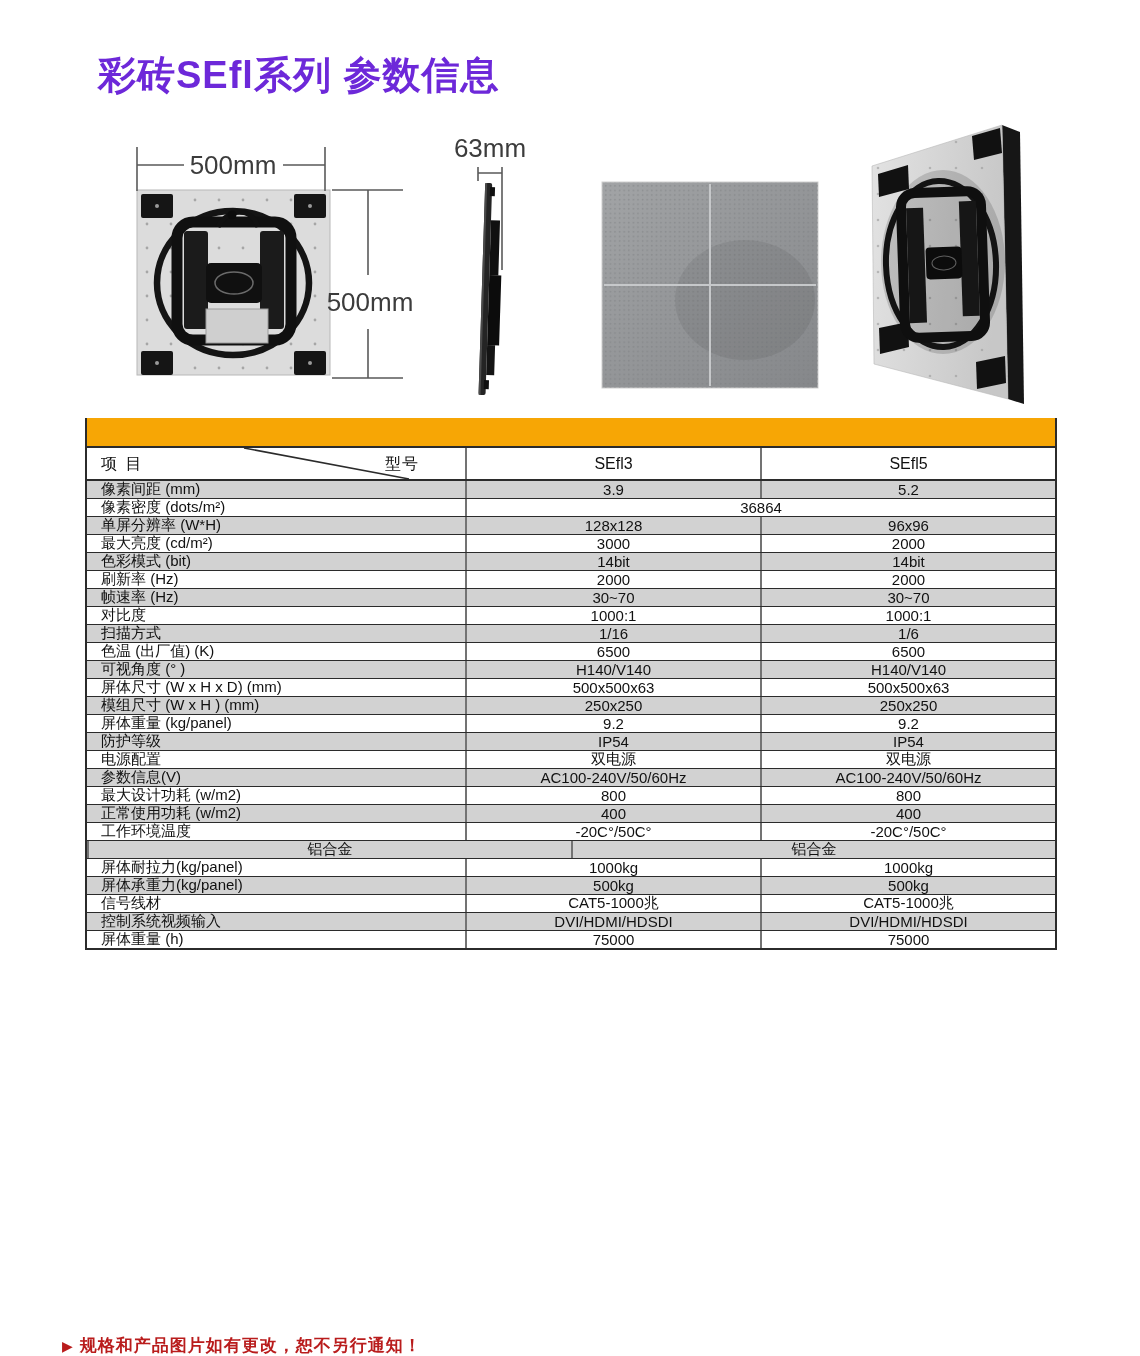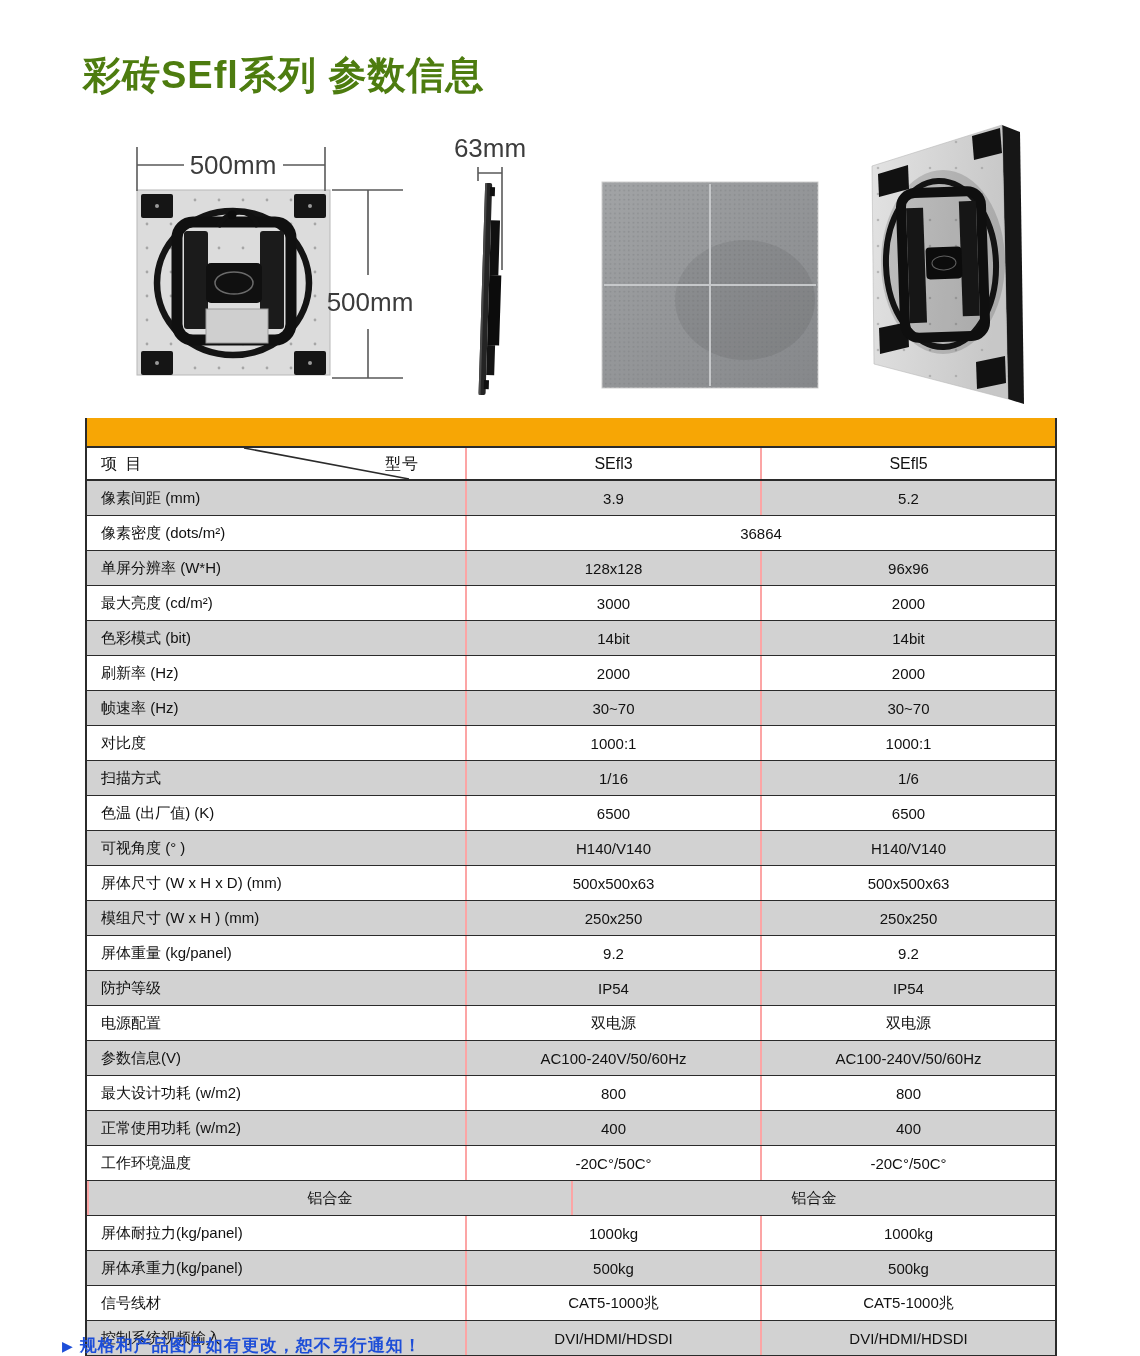--- a/index.html
+++ b/index.html
@@ -2,56 +2,56 @@
 <html><head>
 <meta charset="utf-8">
 <style>
   html,body{margin:0;padding:0;}
   body{
     width:1140px;height:1356px;position:relative;background:#ffffff;
     font-family:"Liberation Sans","DejaVu Sans",sans-serif;color:#111;
     overflow:hidden;
   }
   .title{
-    position:absolute;left:83px;top:50px;margin:0;
-    font-size:38px;font-weight:bold;color:#4d7c0f;letter-spacing:1px;
+    position:absolute;left:98px;top:50px;margin:0;
+    font-size:38px;font-weight:bold;color:#6d28d9;letter-spacing:1px;
     font-family:"Liberation Sans","DejaVu Sans",sans-serif;
   }
   .fig{position:absolute;}
   .fig-back{left:120px;top:125px;}
   .fig-side{left:440px;top:125px;}
   .fig-front{left:595px;top:175px;}
   .fig-angle{left:848px;top:112px;}
   .dim-text{font-size:26px;fill:#3c3c3c;font-family:"Liberation Sans","DejaVu Sans",sans-serif;}
   .dim-line{stroke:#5a5a5a;stroke-width:1.6;fill:none;}
 
   
   .spec-table{
     position:absolute;left:85px;top:418px;width:972px;
     border:2px solid #2b2b2b;border-top:none;box-sizing:border-box;
     background:#fff;
   }
   .band{height:28px;background:#f7a605;border-bottom:2px solid #2b2b2b;}
   .head-row{display:flex;height:31px;background:#fff;border-bottom:2px solid #2b2b2b;}
   .cell{box-sizing:border-box;display:flex;align-items:center;}
   .label-cell{width:378px;flex:0 0 378px;padding-left:14px;font-size:15px;}
-  .value-cell{flex:1 1 0;justify-content:center;border-left:2px solid #fca5a5;font-size:15px;text-align:center;}
+  .value-cell{flex:1 1 0;justify-content:center;border-left:2px solid #737373;font-size:15px;text-align:center;}
   .head-corner{position:relative;padding-left:9px;}
   .diag{position:absolute;left:0;top:0;width:100%;height:100%;}
   .diag line{stroke:#2b2b2b;stroke-width:1.5;}
   .corner-item{position:absolute;left:14px;top:50%;transform:translateY(-50%);font-size:16px;letter-spacing:2px;}
   .corner-model{position:absolute;right:46px;top:50%;transform:translateY(-50%);font-size:16px;letter-spacing:1px;}
   .head-row .value-cell{font-size:16px;}
-  .spec-row{display:flex;height:34px;border-top:1px solid #2b2b2b;}
+  .spec-row{display:flex;height:17px;border-top:1px solid #2b2b2b;}
   .spec-row:first-child{border-top:none;}
   .spec-row:nth-child(odd){background:#d2d2d2;}
   .spec-row:nth-child(even){background:#ffffff;}
 
   .footer{
-    position:absolute;left:62px;top:1334px;color:#1d4ed8;
+    position:absolute;left:62px;top:1334px;color:#b91c1c;
     font-size:17px;font-weight:bold;letter-spacing:1px;
   }
   .footer .arrow{font-size:14px;margin-right:6px;}
 </style>
 </head>
 <body>
 
 <h1 class="title">彩砖SEfl系列 参数信息</h1>
 
 <svg class="fig fig-back" width="310" height="275" viewBox="0 0 310 275">

